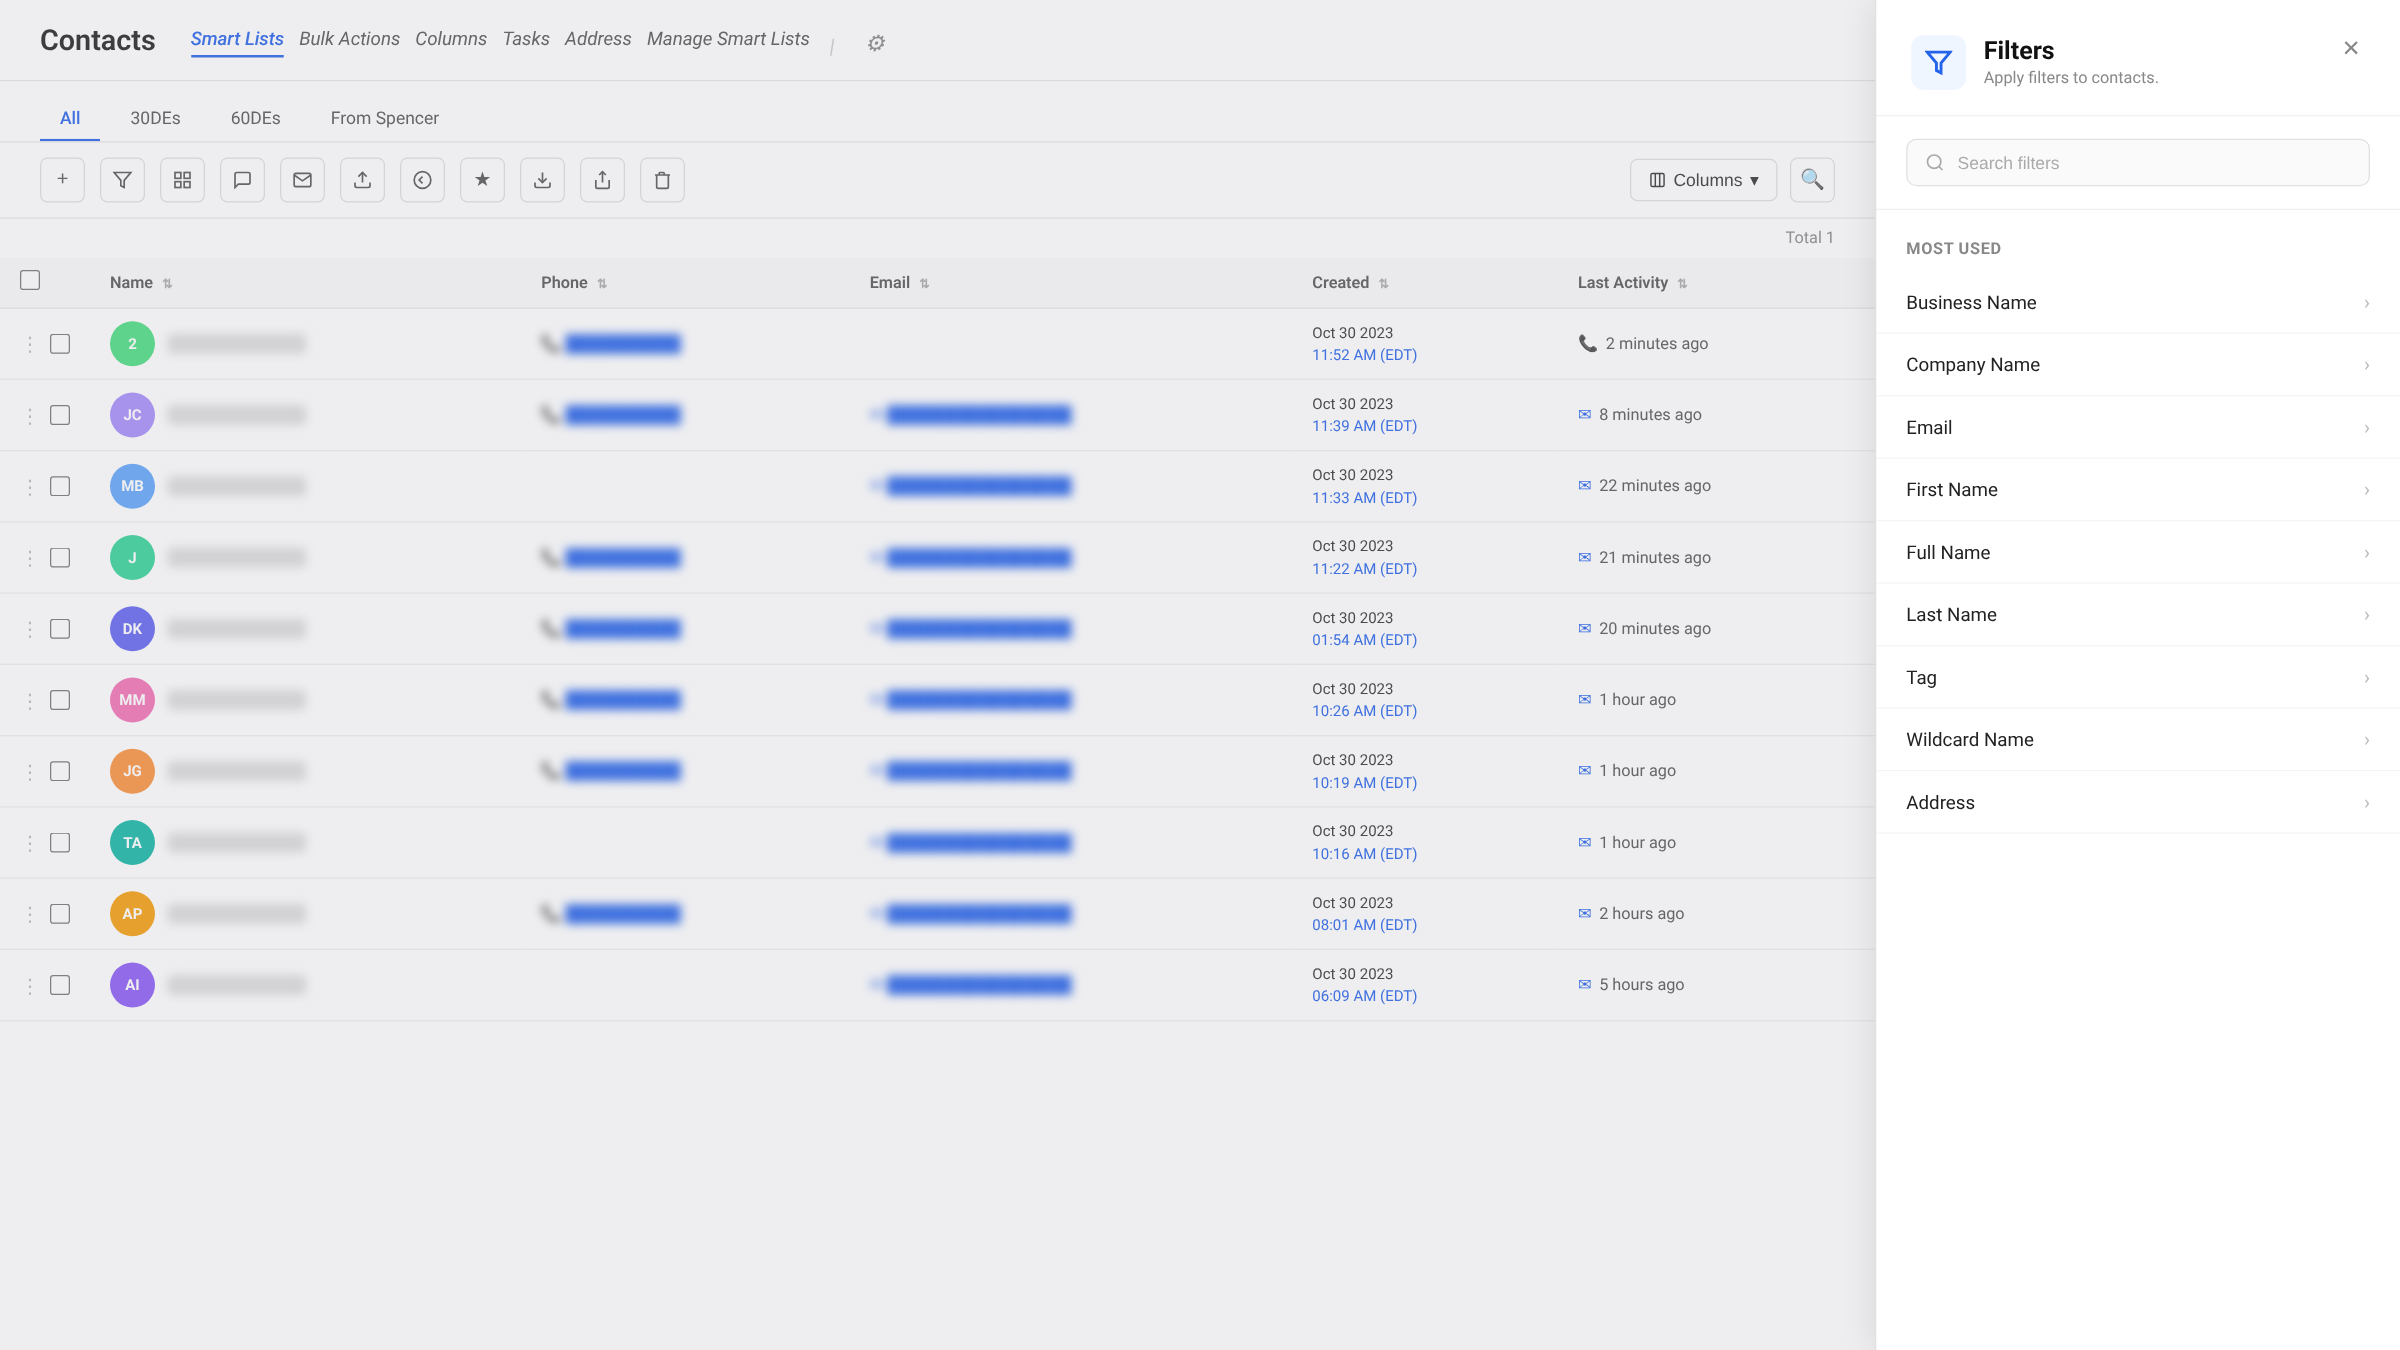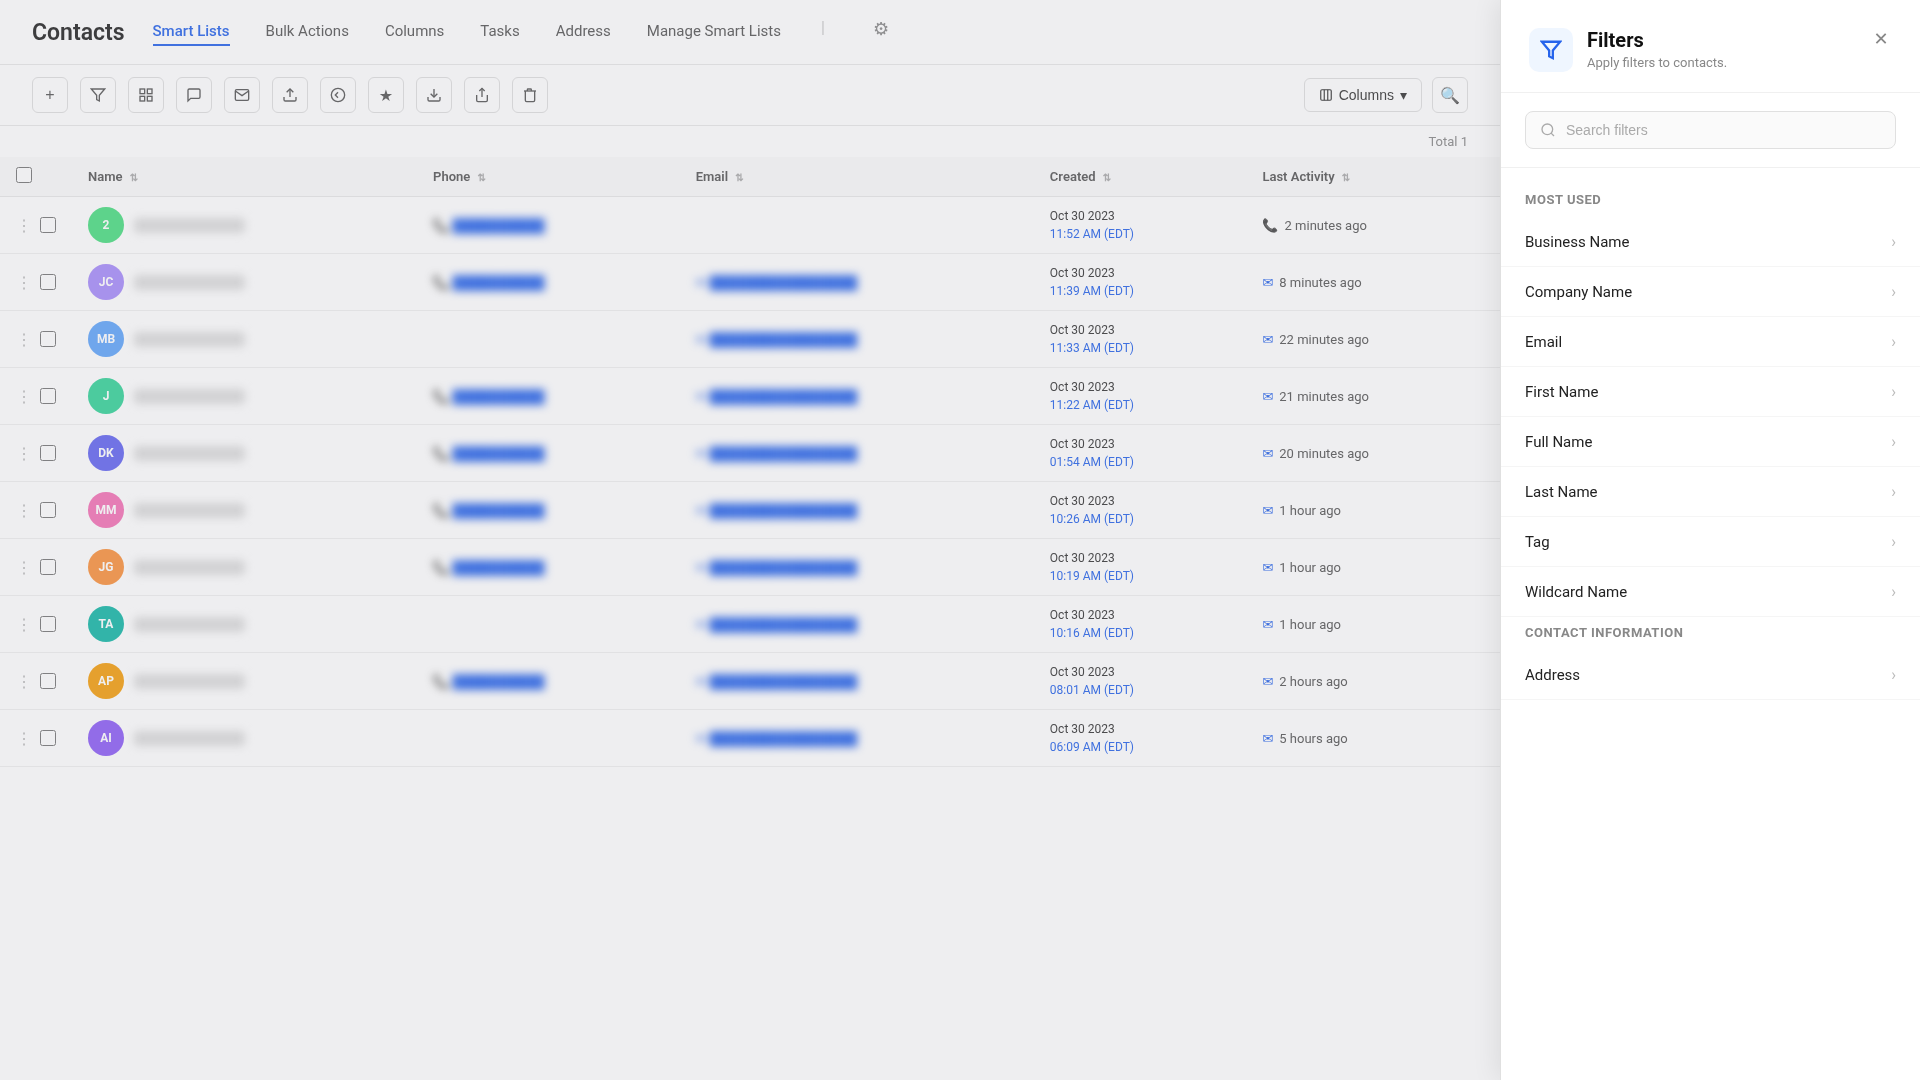--- a/index.html
+++ b/index.html
@@ -23,22 +23,23 @@
       border-bottom: 1px solid #e8e8e8;
       gap: 28px;
     }
     .top-nav-title {
       font-size: 23px;
       font-weight: 600;
       color: #222;
     }
     .top-nav-tabs {
       display: flex;
-      gap: 36px;
-      align-items: flex-start;
+      gap: 12px;
+      align-items: flex-end;
+      font-style: italic;
     }
     .top-nav-tab {
       font-size: 15px;
       color: #555;
       cursor: pointer;
       padding: 4px 0;
       border-bottom: 2px solid transparent;
     }
     .top-nav-tab.active {
       color: #2563eb;
@@ -336,20 +337,26 @@
       <span class="top-nav-tab">Bulk Actions</span>
       <span class="top-nav-tab">Columns</span>
       <span class="top-nav-tab">Tasks</span>
       <span class="top-nav-tab">Address</span>
       <span class="top-nav-tab">Manage Smart Lists</span>
       <span class="top-nav-separator">|</span>
       <span class="gear-icon">⚙</span>
     </div>
   </div>
 
+  <div class="sub-tabs">
+    <span class="sub-tab active">All</span>
+    <span class="sub-tab">30DEs</span>
+    <span class="sub-tab">60DEs</span>
+    <span class="sub-tab">From Spencer</span>
+  </div>
 
   <div class="toolbar">
     <button class="toolbar-btn" title="Add">+</button>
     <button class="toolbar-btn" title="Filter">
       <svg width="16" height="16" viewBox="0 0 24 24" fill="none" stroke="currentColor" stroke-width="2">
           <polygon points="22 3 2 3 10 12.46 10 19 14 21 14 12.46 22 3"></polygon>
         </svg>
     </button>
     <button class="toolbar-btn" title="View">
       <svg width="16" height="16" viewBox="0 0 24 24" fill="none" stroke="currentColor" stroke-width="2">
@@ -818,21 +825,20 @@
         <div class="filter-item">
     <span class="filter-item-label">Tag</span>
     <span class="filter-item-chevron">›</span>
   </div>
         <div class="filter-item">
     <span class="filter-item-label">Wildcard Name</span>
     <span class="filter-item-chevron">›</span>
   </div>
       </div>
 
-    <div class="filters-section-title">Contact Information</div>
     <div id="contact-info-items-container">
         <div class="filter-item">
     <span class="filter-item-label">Address</span>
     <span class="filter-item-chevron">›</span>
   </div>
       </div>
   </div>
 </div>
 
 </body></html>

